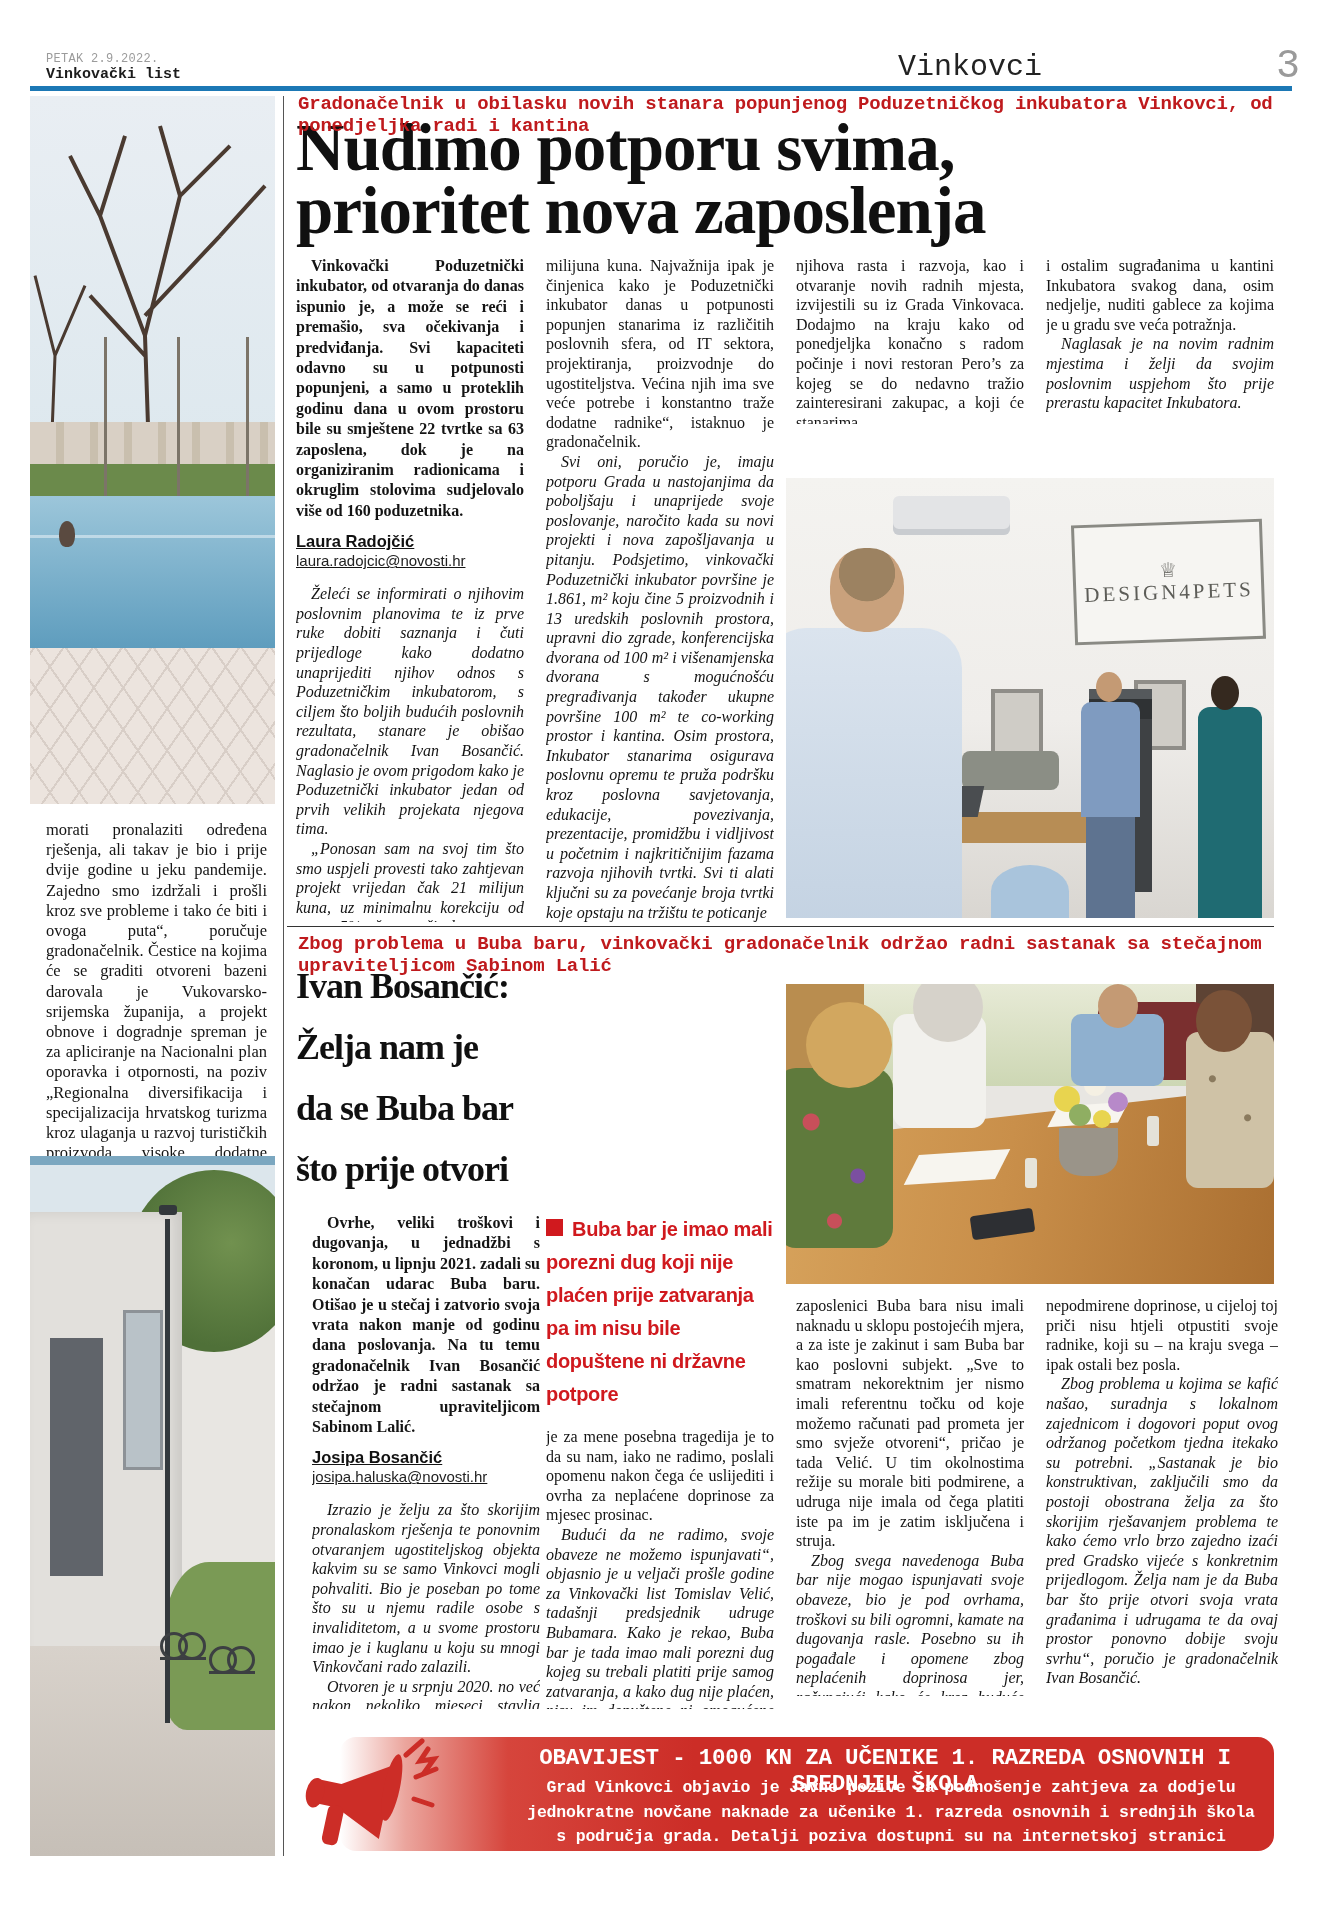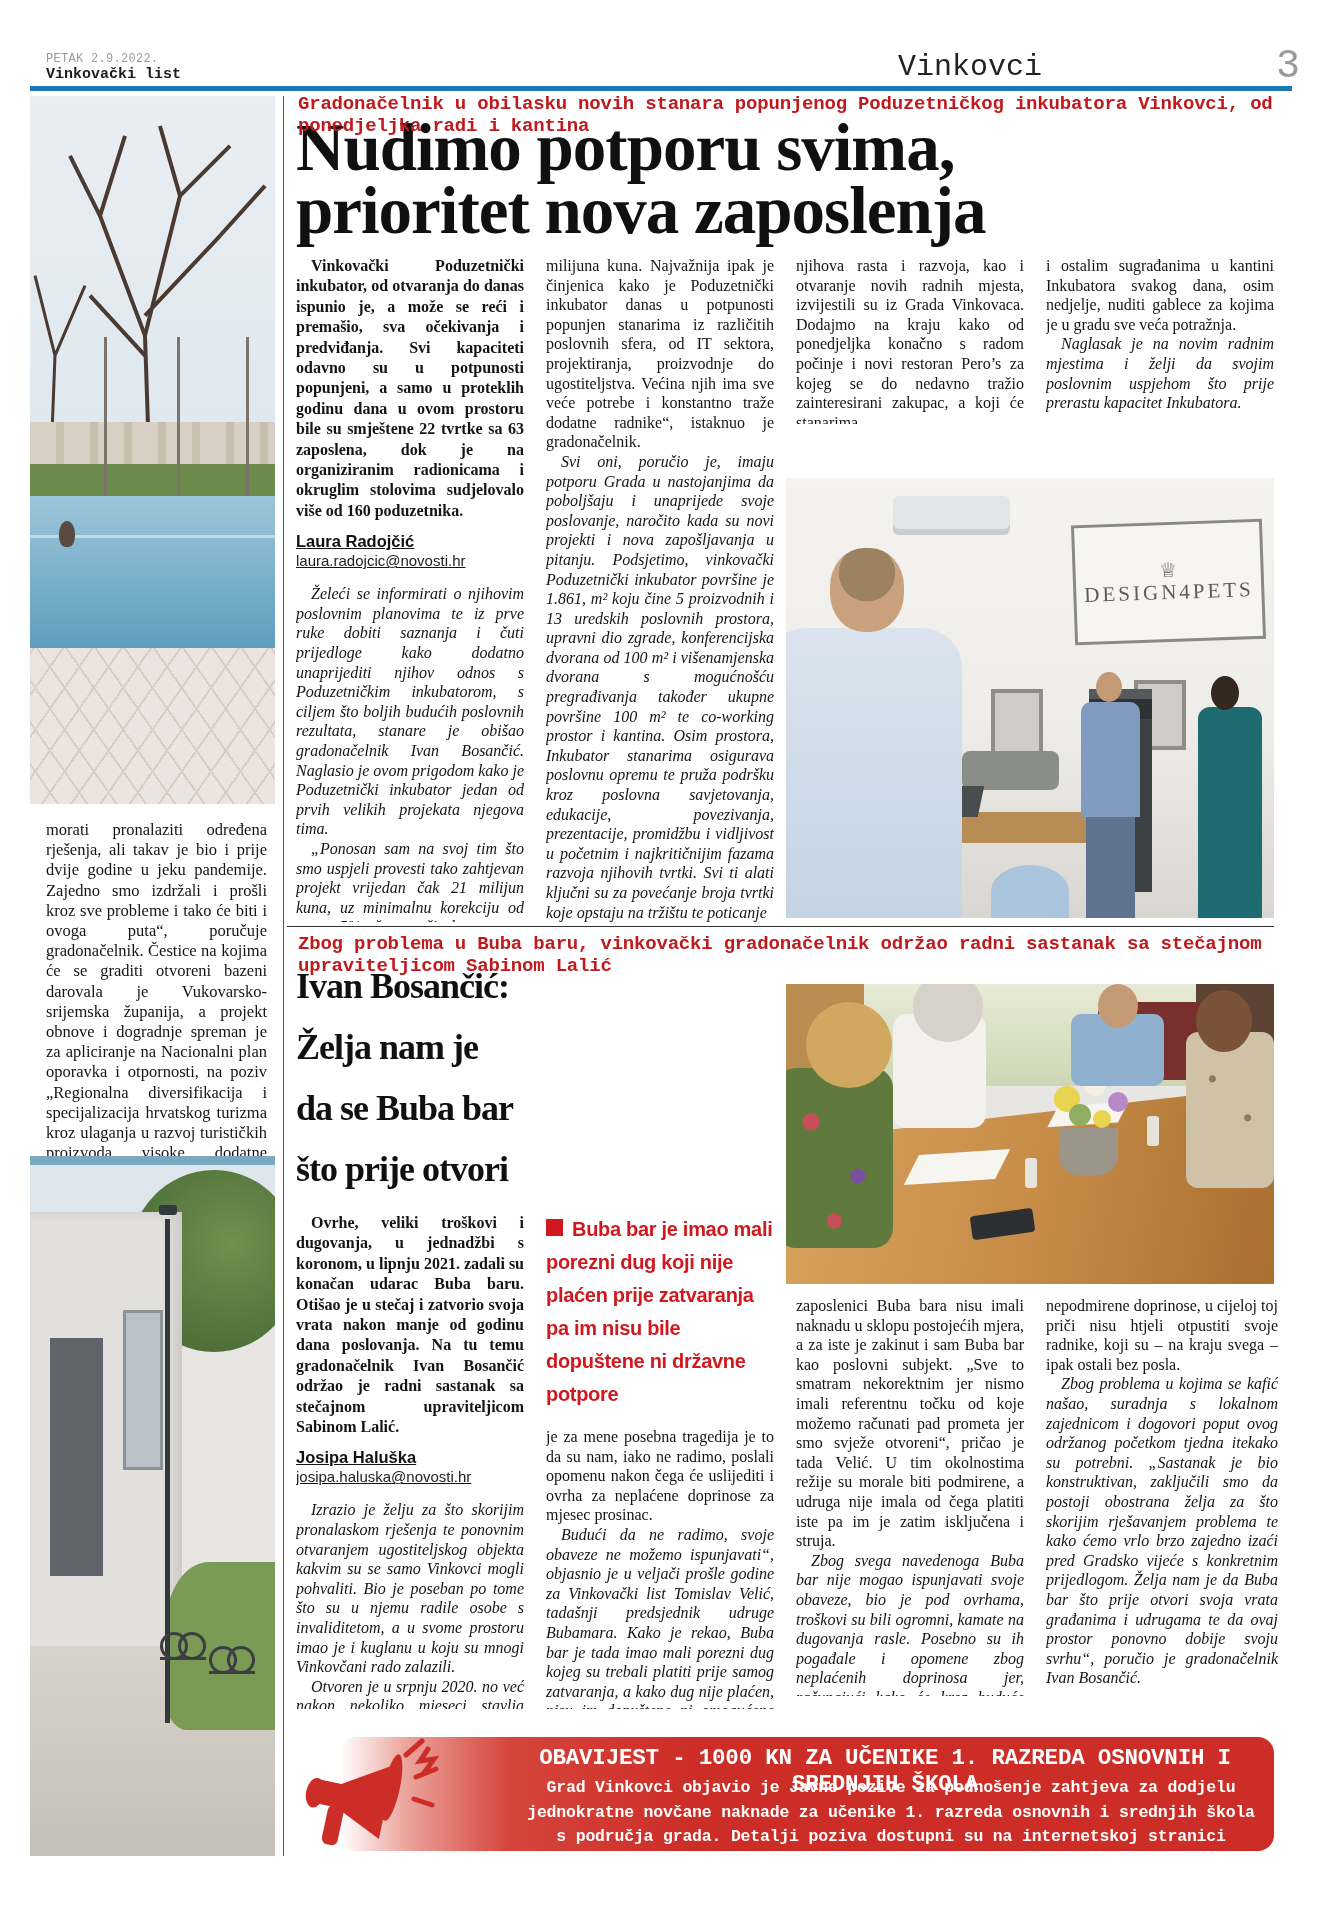--- a/index.html
+++ b/index.html
@@ -32,21 +32,21 @@
   .intro{font-weight:bold;font-size:16px;line-height:20.4px;text-indent:15px;}
   .byline{margin:10px 0 14px 0;font-family:"Liberation Sans","DejaVu Sans",sans-serif;text-align:left;text-decoration:underline;}
   .byline .author{font-weight:bold;font-size:16.5px;line-height:20px;color:#111;}
   .byline .email{font-size:15px;line-height:19px;color:#222;}
 
   .a1c1{left:296px;top:256px;height:666px;}
   .a1c2{left:546px;top:256px;height:666px;}
   .a1c3{left:796px;top:256px;height:168px;}
   .a1c4{left:1046px;top:256px;height:188px;}
 
-  .a2c1{left:296px;top:1213px;height:496px;}
+  .a2c1{left:312px;top:1213px;height:496px;}
   .a2c2{left:546px;top:1213px;height:496px;}
   .a2c3{left:796px;top:1296px;height:400px;}
   .a2c4{left:1046px;top:1296px;height:400px;width:232px;}
 
   
   .pull-quote{font-family:"Liberation Sans","DejaVu Sans",sans-serif;color:#d0191e;font-weight:bold;
               font-size:20px;line-height:33px;text-align:left;letter-spacing:-.3px;margin-bottom:16px;}
   .quote-bullet{display:inline-block;width:17px;height:17px;background:#d0191e;margin-right:9px;}
 
   
@@ -284,21 +284,21 @@
     <div class="mt-w2-hair"></div>
     <div class="mt-w3-top"></div>
     <div class="mt-w3-hair"></div>
     <div class="mt-w1-dress"></div>
     <div class="mt-w1-hair"></div>
   </div>
 
   <div class="col a2c1">
     <p class="intro">Ovrhe, veliki troškovi i dugovanja, u jednadžbi s koronom, u lipnju 2021. zadali su konačan udarac Buba baru. Otišao je u stečaj i zatvorio svoja vrata nakon manje od godinu dana poslovanja. Na tu temu gradonačelnik Ivan Bosančić održao je radni sastanak sa stečajnom upraviteljicom Sabinom Lalić.</p>
     <div class="byline">
-      <div class="author">Josipa Haluška</div>
+      <div class="author">Josipa Bosančić</div>
       <div class="email">josipa.haluska@novosti.hr</div>
     </div>
     <p class="indent">Izrazio je želju za što skorijim pronalaskom rješenja te ponovnim otvaranjem ugostiteljskog objekta kakvim su se samo Vinkovci mogli pohvaliti. Bio je poseban po tome što su u njemu radile osobe s invaliditetom, a u svome prostoru imao je i kuglanu u koju su mnogi Vinkovčani rado zalazili.</p>
     <p class="indent">Otvoren je u srpnju 2020. no već nakon nekoliko mjeseci stavlja ključ u bravu. Glavni okidač bila je epidemija koronavirusa. „Ono što</p>
   </div>
 
   <div class="col a2c2">
     <div class="pull-quote"><span class="quote-bullet"></span><span>Buba bar je imao mali porezni dug koji nije plaćen prije zatvaranja pa im nisu bile dopuštene ni državne potpore</span></div>
     <p>je za mene posebna tragedija je to da su nam, iako ne radimo, poslali opomenu nakon čega će uslijediti i ovrha za neplaćene doprinose za mjesec prosinac.</p>
     <p class="indent">Budući da ne radimo, svoje obaveze ne možemo ispunjavati“, objasnio je u veljači prošle godine za Vinkovački list Tomislav Velić, tadašnji predsjednik udruge Bubamara. Kako je rekao, Buba bar je tada imao mali porezni dug kojeg su trebali platiti prije samog zatvaranja, a kako dug nije plaćen, nisu im dopuštene ni omogućene državne mjere potpore. Zbog toga</p>

